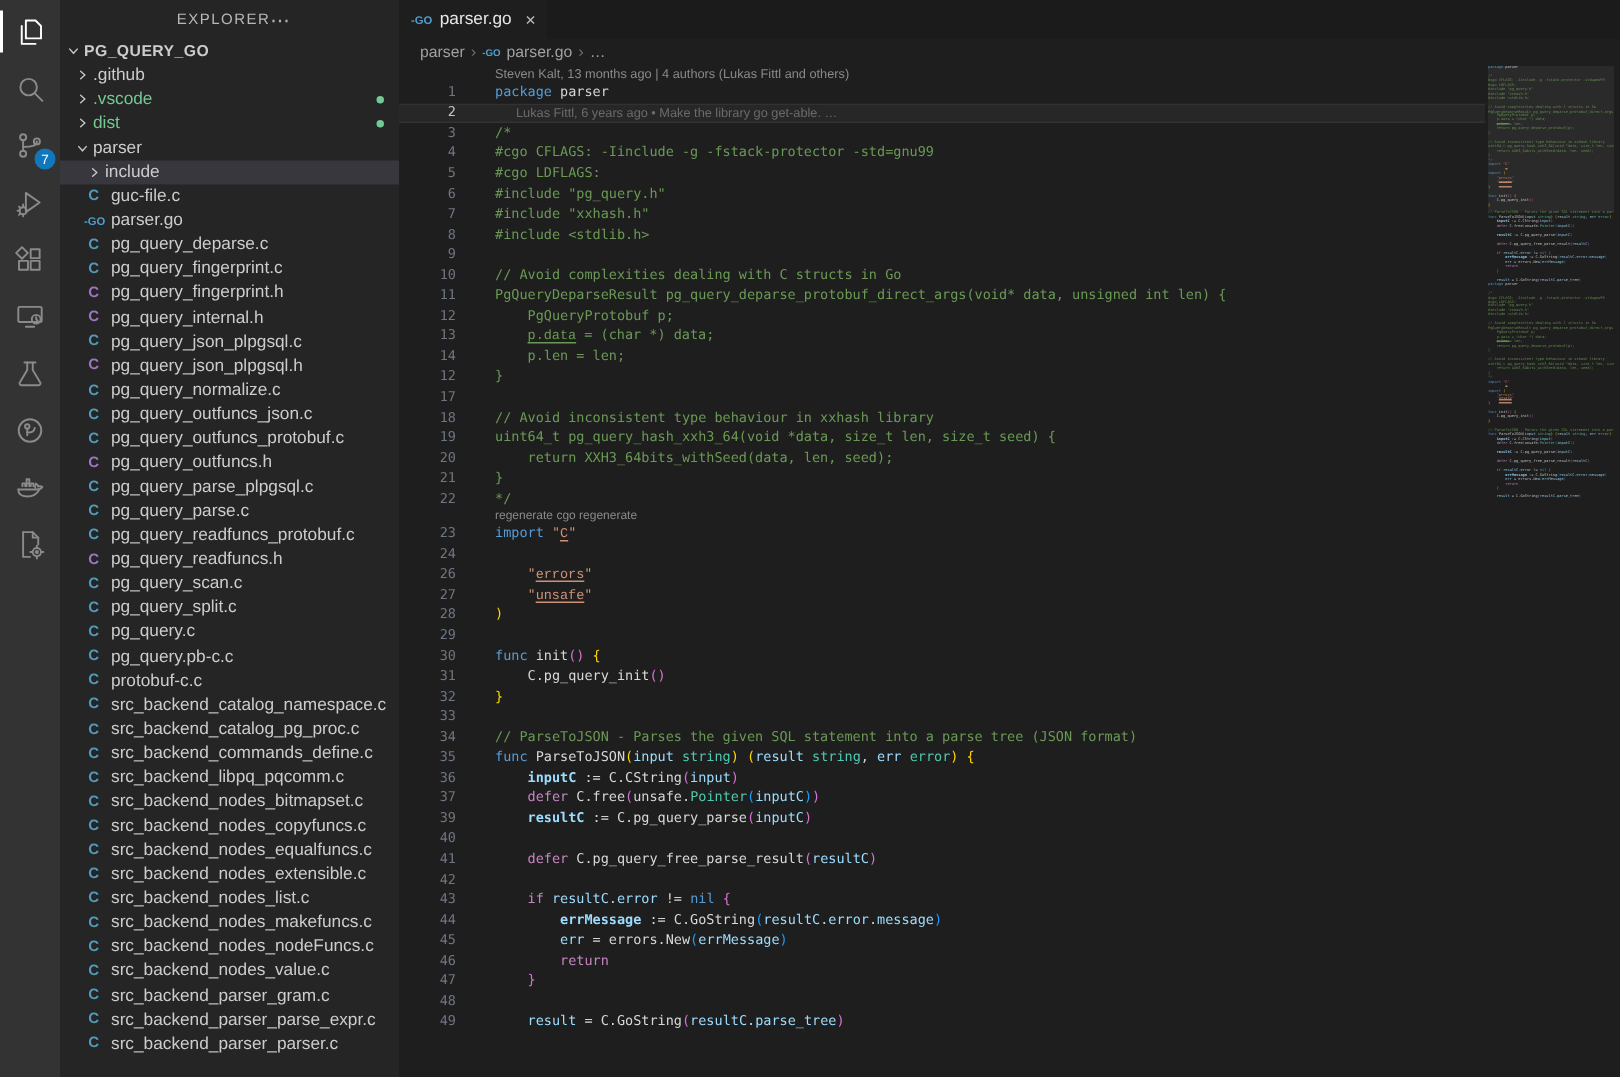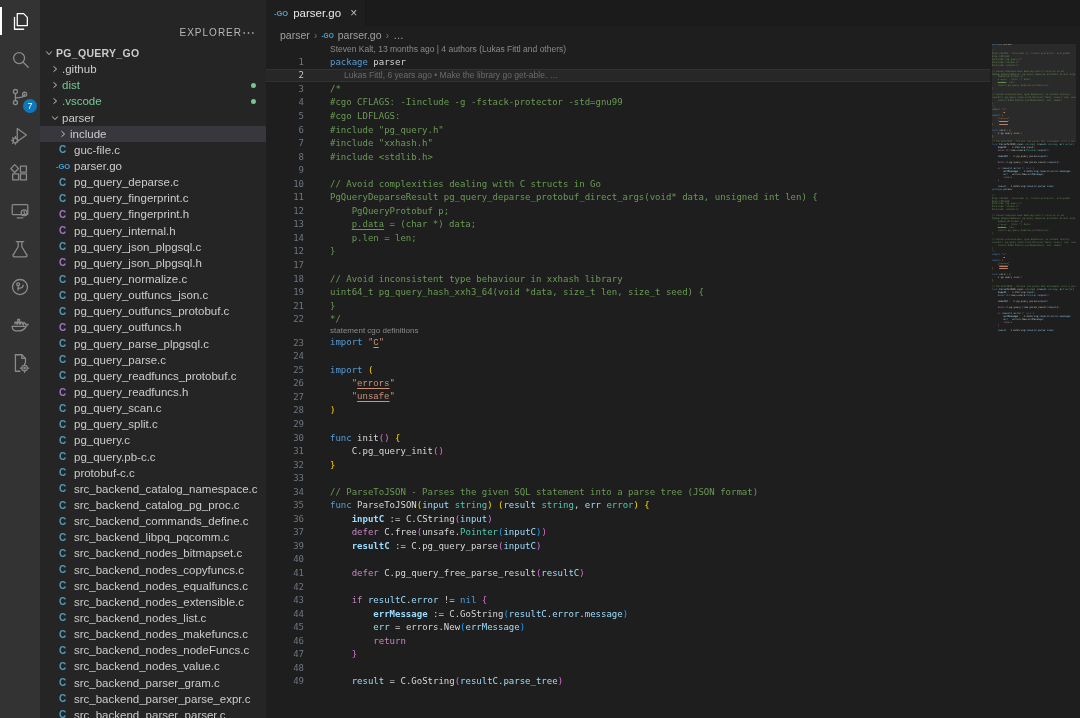--- a/index.html
+++ b/index.html
@@ -16,22 +16,22 @@
   .act-item.active::before { content:""; position:absolute; left:0; top:5px; bottom:5px;
               width:2px; background:#ffffff; }
   .act-item svg { width:22px; height:22px; }
   .act-badge { position:absolute; right:3px; bottom:3px; min-width:14px; height:14px;
                border-radius:7px; background:var(--badge-bg,#1177bb); color:#fff; font-size:9px;
                display:flex; align-items:center; justify-content:center; padding:0 3px; }
 
   
   .sidebar { width:226px; height:100%; background:#252526; flex:none; color:#cccccc;
              overflow:hidden; }
-  .sb-header { height:26px; display:flex; align-items:center; justify-content:flex-end;
-               padding:0 10px 0 16px; font-size:10px; letter-spacing:1px; color:#b8b8b8;margin-top:19px; }
+  .sb-header { height:26px; display:flex; align-items:center; justify-content:center;
+               padding:0 10px 0 16px; font-size:10px; letter-spacing:1px; color:#b8b8b8; }
   .sb-more { color:#b8b8b8; font-size:13px; letter-spacing:1px; cursor:pointer; }
   .tree { font-size:11.5px; }
   .tree-row { height:16.15px; display:flex; align-items:center; cursor:pointer;
               white-space:nowrap; color:#cccccc; }
   .tree-row.selected { background:#37373d; }
   .tree-row.root-row { font-weight:bold; font-size:10.5px; letter-spacing:.3px; }
   .tree-row .twisty { width:14px; flex:none; display:flex; justify-content:center; color:#c5c5c5; }
   .tree-row .twisty svg { width:10px; height:10px; }
   .tree-row .fico { width:13px; flex:none; text-align:center; font-weight:bold;
                     font-size:10px; margin-right:5px; }
@@ -192,30 +192,30 @@
             </svg>
           </span>
           <span class="lbl">.github</span>
         </div>
         <div class="tree-row git-green">
           <span class="twisty" style="margin-left:8px">
             <svg viewBox="0 0 16 16" fill="none" stroke="currentColor" stroke-width="1.4" stroke-linecap="round" stroke-linejoin="round">
               <path d="M6 4l4.5 4L6 12" stroke-width="1.6"></path>
             </svg>
           </span>
-          <span class="lbl">dist</span>
+          <span class="lbl">.vscode</span>
           <span class="gdot"></span>
         </div>
         <div class="tree-row git-green">
           <span class="twisty" style="margin-left:8px">
             <svg viewBox="0 0 16 16" fill="none" stroke="currentColor" stroke-width="1.4" stroke-linecap="round" stroke-linejoin="round">
               <path d="M6 4l4.5 4L6 12" stroke-width="1.6"></path>
             </svg>
           </span>
-          <span class="lbl">.vscode</span>
+          <span class="lbl">dist</span>
           <span class="gdot"></span>
         </div>
         <div class="tree-row ">
           <span class="twisty" style="margin-left:8px">
             <svg viewBox="0 0 16 16" fill="none" stroke="currentColor" stroke-width="1.4" stroke-linecap="round" stroke-linejoin="round">
               <path d="M4 6l4 4.5L12 6" stroke-width="1.6"></path>
             </svg>
           </span>
           <span class="lbl">parser</span>
         </div>
@@ -406,26 +406,26 @@
         <div class="code-line"><span class="gutter">9</span><span class="ctext"></span></div>
         <div class="code-line"><span class="gutter">10</span><span class="ctext"><span class="tok-c">// Avoid complexities dealing with C structs in Go</span></span></div>
         <div class="code-line"><span class="gutter">11</span><span class="ctext"><span class="tok-c">PgQueryDeparseResult pg_query_deparse_protobuf_direct_args(void* data, unsigned int len) {</span></span></div>
         <div class="code-line"><span class="gutter">12</span><span class="ctext"><span class="tok-c">    PgQueryProtobuf p;</span></span></div>
         <div class="code-line"><span class="gutter">13</span><span class="ctext"><span class="tok-c">    </span><span class="tok-c tok-u">p.data</span><span class="tok-c"> = (char *) data;</span></span></div>
         <div class="code-line"><span class="gutter">14</span><span class="ctext"><span class="tok-c">    p.len = len;</span></span></div>
         <div class="code-line"><span class="gutter">12</span><span class="ctext"><span class="tok-c">}</span></span></div>
         <div class="code-line"><span class="gutter">17</span><span class="ctext"></span></div>
         <div class="code-line"><span class="gutter">18</span><span class="ctext"><span class="tok-c">// Avoid inconsistent type behaviour in xxhash library</span></span></div>
         <div class="code-line"><span class="gutter">19</span><span class="ctext"><span class="tok-c">uint64_t pg_query_hash_xxh3_64(void *data, size_t len, size_t seed) {</span></span></div>
+        <div class="code-line"><span class="gutter">20</span><span class="ctext"><span class="tok-c">    return XXH3_64bits_withSeed(data, len, seed);</span></span></div>
         <div class="code-line"><span class="gutter">21</span><span class="ctext"><span class="tok-c">}</span></span></div>
         <div class="code-line"><span class="gutter">22</span><span class="ctext"><span class="tok-c">*/</span></span></div>
-        <div class="lens-row">statement cgo definitions</div>
+        <div class="lens-row">regenerate cgo regenerate</div>
         <div class="code-line"><span class="gutter">23</span><span class="ctext"><span class="tok-k">import</span><span class="tok-p"> </span><span class="tok-s">"</span><span class="tok-s tok-u">C</span><span class="tok-s">"</span></span></div>
         <div class="code-line"><span class="gutter">24</span><span class="ctext"></span></div>
-        <div class="code-line"><span class="gutter">25</span><span class="ctext"><span class="tok-k">import</span><span class="tok-p"> </span><span class="tok-b1">(</span></span></div>
         <div class="code-line"><span class="gutter">26</span><span class="ctext"><span class="tok-p">    </span><span class="tok-s">"</span><span class="tok-s tok-u">errors</span><span class="tok-s">"</span></span></div>
         <div class="code-line"><span class="gutter">27</span><span class="ctext"><span class="tok-p">    </span><span class="tok-s">"</span><span class="tok-s tok-u">unsafe</span><span class="tok-s">"</span></span></div>
         <div class="code-line"><span class="gutter">28</span><span class="ctext"><span class="tok-b1">)</span></span></div>
         <div class="code-line"><span class="gutter">29</span><span class="ctext"></span></div>
         <div class="code-line"><span class="gutter">30</span><span class="ctext"><span class="tok-k">func</span><span class="tok-p"> </span><span class="tok-fn">init</span><span class="tok-b2">()</span><span class="tok-p"> </span><span class="tok-b1">{</span></span></div>
         <div class="code-line"><span class="gutter">31</span><span class="ctext"><span class="tok-p">    C.</span><span class="tok-fn">pg_query_init</span><span class="tok-b2">()</span></span></div>
         <div class="code-line"><span class="gutter">32</span><span class="ctext"><span class="tok-b1">}</span></span></div>
         <div class="code-line"><span class="gutter">33</span><span class="ctext"></span></div>
         <div class="code-line"><span class="gutter">34</span><span class="ctext"><span class="tok-c">// ParseToJSON - Parses the given SQL statement into a parse tree (JSON format)</span></span></div>
         <div class="code-line"><span class="gutter">35</span><span class="ctext"><span class="tok-k">func</span><span class="tok-p"> </span><span class="tok-fn">ParseToJSON</span><span class="tok-b1">(</span><span class="tok-v">input</span><span class="tok-p"> </span><span class="tok-t">string</span><span class="tok-b1">)</span><span class="tok-p"> </span><span class="tok-b1">(</span><span class="tok-v">result</span><span class="tok-p"> </span><span class="tok-t">string</span><span class="tok-p">, </span><span class="tok-v">err</span><span class="tok-p"> </span><span class="tok-t">error</span><span class="tok-b1">)</span><span class="tok-p"> </span><span class="tok-b1">{</span></span></div>

